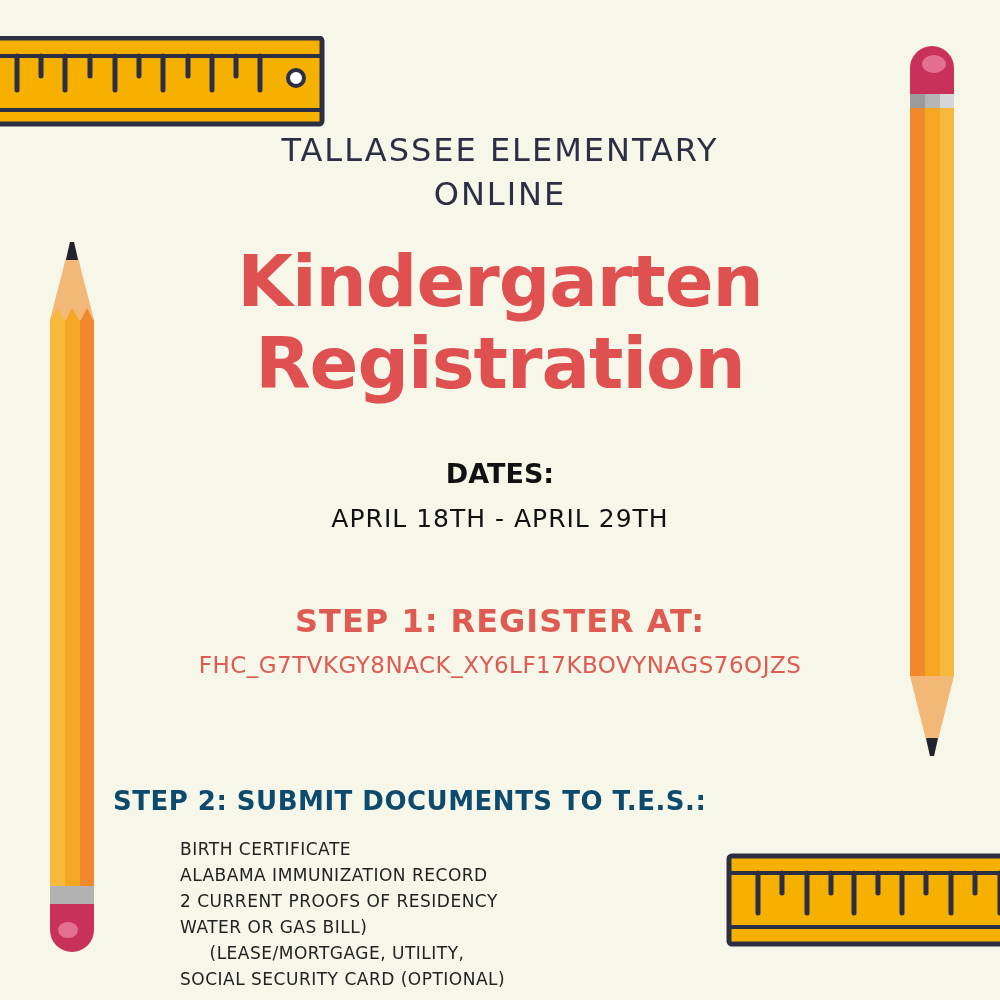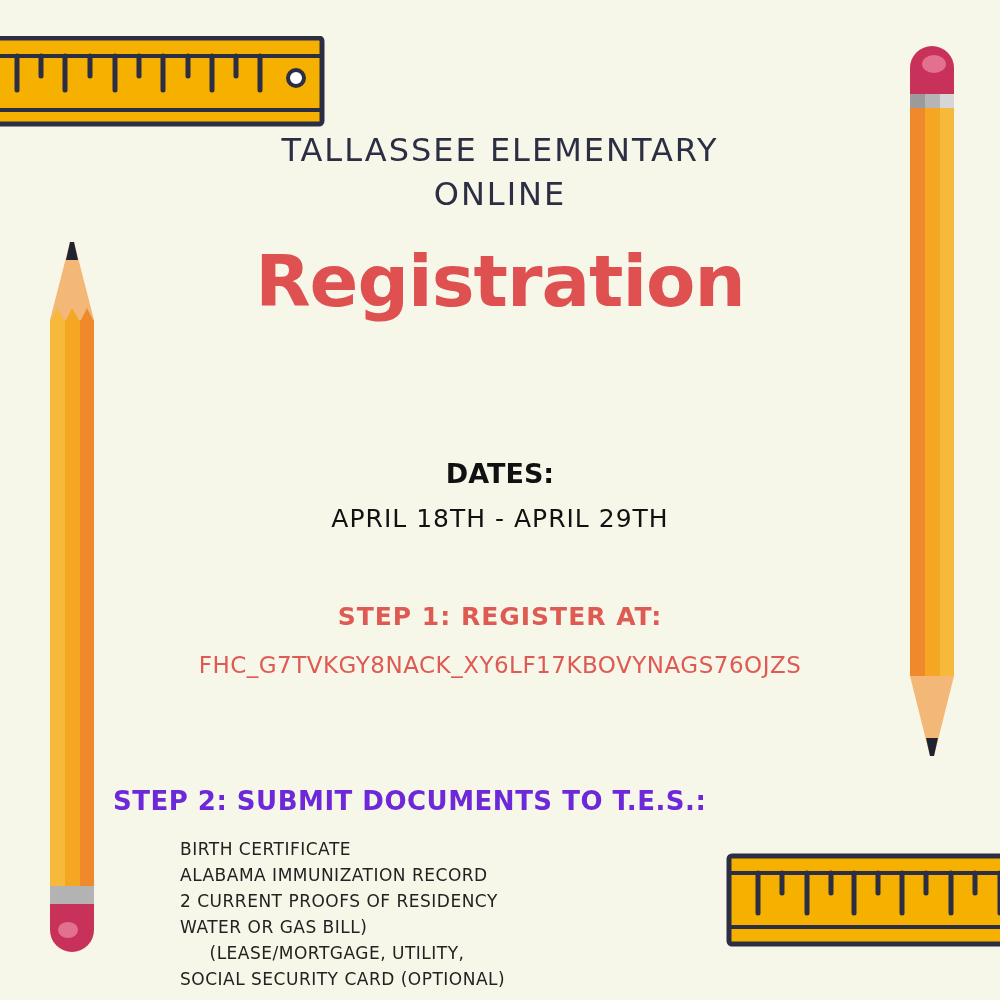--- a/index.html
+++ b/index.html
@@ -4,23 +4,23 @@
 <style>
   html, body { margin:0; padding:0; }
   body { width:1000px; height:1000px; background:#f7f7e9; position:relative; overflow:hidden; font-family:"DejaVu Sans", sans-serif; }
   .abs { position:absolute; }
   .center { left:0; width:1000px; text-align:center; }
   .navy { color:#2c2f44; }
   #school { top:128px; font-size:32px; letter-spacing:2px; line-height:44px; font-weight:500; }
   #title { top:240px; font-size:72px; line-height:82px; font-weight:bold; color:#df5151; font-family:"DejaVu Sans", sans-serif; letter-spacing:-1px; }
   #dates-label { top:458px; font-size:27px; font-weight:bold; color:#111; }
   #dates-value { top:504px; font-size:25px; color:#111; letter-spacing:1px; }
-  #step1 { top:602px; font-size:25px; font-weight:bold; color:#de5a52; letter-spacing:1px; }
+  #step1 { top:602px; font-size:32px; font-weight:bold; color:#de5a52; letter-spacing:1px; }
   #url { top:650px; font-size:23px; line-height:31px; color:#de5a52; letter-spacing:0.5px; }
-  #step2 { top:786px; left:113px; font-size:26px; font-weight:bold; color:#6d28d9; letter-spacing:0.5px; }
+  #step2 { top:786px; left:113px; font-size:26px; font-weight:bold; color:#0c4a6e; letter-spacing:0.5px; }
   #docs { top:836px; left:180px; width:410px; text-align:left; font-size:17px; line-height:26px; color:#222; letter-spacing:0.5px; }
   #docs div { white-space:pre; }
 </style>
 </head>
 <body>
 
 <svg class="abs" style="left:-10px;top:36px" width="336" height="92" viewBox="0 0 336 92">
   <rect x="2" y="2" width="330" height="86" rx="3" fill="#f5b000" stroke="#2c2f44" stroke-width="5"></rect>
   <line x1="2" y1="20" x2="332" y2="20" stroke="#2c2f44" stroke-width="4"></line>
   <line x1="2" y1="74" x2="332" y2="74" stroke="#2c2f44" stroke-width="4"></line>
@@ -85,20 +85,21 @@
   <polygon points="2,632 46,632 26,712 22,712" fill="#f3b877"></polygon>
   <polygon points="18,694 30,694 26,712 22,712" fill="#1f2430"></polygon>
 </svg>
 
 <div class="abs center navy" id="school">
   <div>TALLASSEE ELEMENTARY</div>
   <div>ONLINE</div>
 </div>
 
 <div class="abs center" id="title">
+  <div>Kindergarten</div>
   <div>Registration</div>
 </div>
 
 <div class="abs center" id="dates-label">DATES:</div>
 <div class="abs center" id="dates-value">APRIL 18TH - APRIL 29TH</div>
 
 <div class="abs center" id="step1">STEP 1: REGISTER AT:</div>
 <div class="abs center" id="url">
   <div>FHC_G7TVKGY8NACK_XY6LF17KBOVYNAGS76OJZS</div>
 </div>

